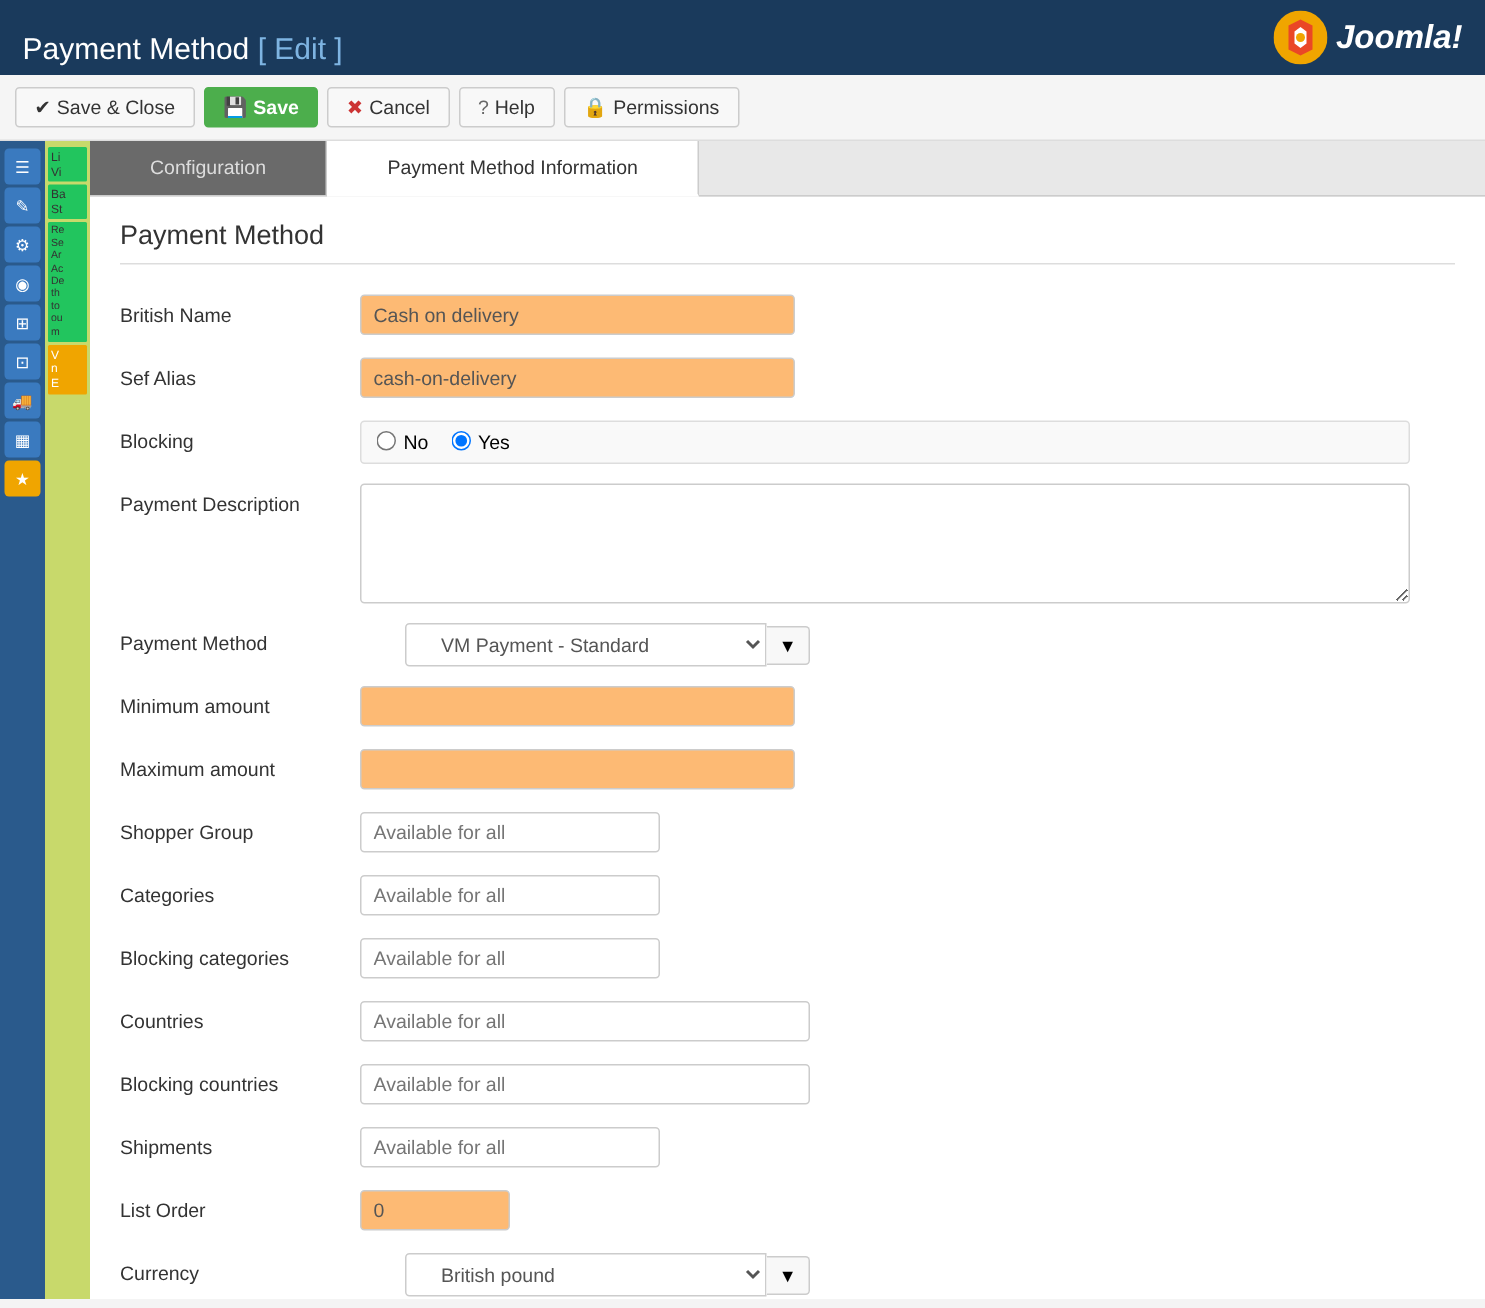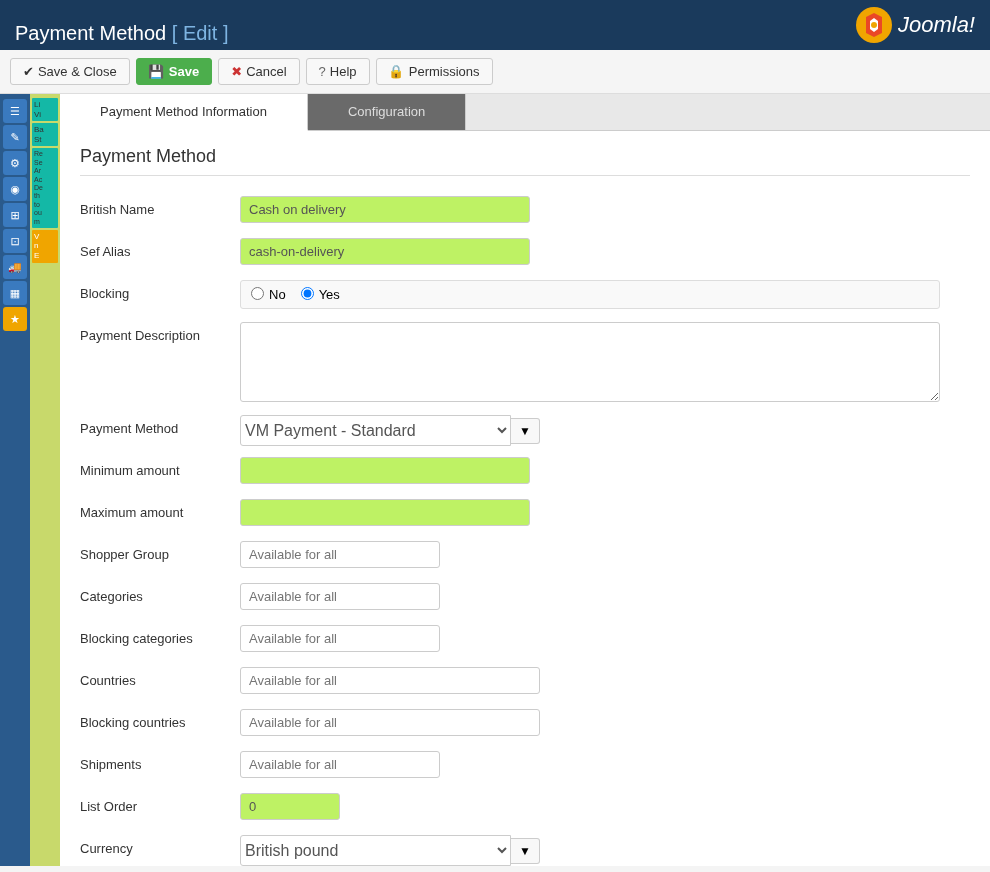--- a/index.html
+++ b/index.html
@@ -27,21 +27,21 @@
       gap: 6px;
     }
     .joomla-icon {
       width: 36px;
       height: 36px;
     }
     .joomla-text {
       color: #fff;
       font-size: 22px;
       font-style: italic;
-      font-weight: normal;
+      font-weight: bold;
     }
 
     
     .toolbar {
       background: #f5f5f5;
       border-bottom: 1px solid #ddd;
       padding: 8px 10px;
       display: flex;
       gap: 6px;
       align-items: center;
@@ -103,21 +103,21 @@
       color: #333;
       padding: 4px 2px;
       display: flex;
       flex-direction: column;
       gap: 2px;
       overflow: hidden;
       flex-shrink: 0;
       position: relative;
     }
     .tooltip-item {
-      background: #14b8a6;
+      background: #22c55e;
       padding: 2px;
       font-size: 8px;
       line-height: 1.2;
       border-radius: 1px;
       cursor: pointer;
     }
     .tooltip-item.orange { background: #f0a500; color: #fff; }
     .tooltip-item.red { background: #cc3333; color: #fff; margin-left: 41px; }
 
     
@@ -185,21 +185,21 @@
       max-width: 700px;
     }
     .input-text {
       width: 100%;
       max-width: 290px;
       padding: 5px 8px;
       border: 1px solid #ccc;
       border-radius: 3px;
       font-size: 13px;
       color: #555;
-      background: #bef264;
+      background: #fdba74;
     }
     .input-text.small { max-width: 100px; }
     .input-textarea {
       width: 100%;
       max-width: 700px;
       height: 80px;
       padding: 5px 8px;
       border: 1px solid #ccc;
       border-radius: 3px;
       font-size: 13px;
@@ -221,27 +221,28 @@
       display: flex;
       align-items: flex-start;
       gap: 5px;
     }
     .select-wrapper {
       display: flex;
       align-items: center;
       max-width: 300px;
     }
     .select-input {
-      padding: 5px 0;
+      padding: 5px 19px;
       border: 1px solid #ccc;
       border-radius: 3px 0 0 3px;
-      font-size: 16px;
+      font-size: 13px;
       color: #555;
       background: #fff;
       flex: 1;
+      margin-left: 30px;
     }
     .select-btn {
       padding: 5px 8px;
       border: 1px solid #ccc;
       border-left: none;
       border-radius: 0 3px 3px 0;
       background: #f8f8f8;
       cursor: pointer;
       font-size: 12px;
     }
@@ -319,25 +320,25 @@
     <div class="tooltip-item">Li<br>Vi</div>
     <div class="tooltip-item">Ba<br>St</div>
     <div class="tooltip-item" style="font-size:7px;">Re<br>Se<br>Ar<br>Ac<br>De<br>th<br>to<br>ou<br>m</div>
     <div class="tooltip-item orange">V<br>n<br>E</div>
     <div class="tooltip-item red" style="font-size:8px;">Er</div>
   </div>
 
   <div class="content-area">
 
     <div class="tabs">
+      <div class="tab inactive">
+        <span>Configuration</span>
+      </div>
       <div class="tab active">
         <span>Payment Method Information</span>
-      </div>
-      <div class="tab inactive">
-        <span>Configuration</span>
       </div>
     </div>
 
     <div class="form-area">
       <h2 class="section-title">Payment Method</h2>
 
       <div class="form-row">
         <div class="form-label">British Name</div>
         <div class="form-control">
           <input type="text" class="input-text" value="Cash on delivery" style="">

